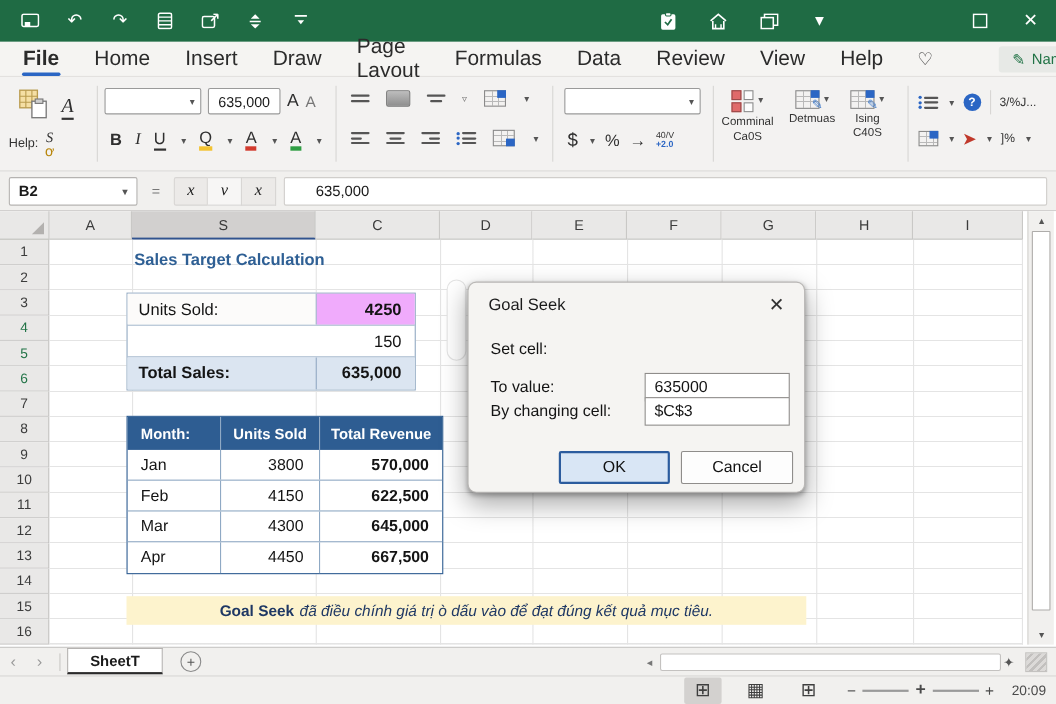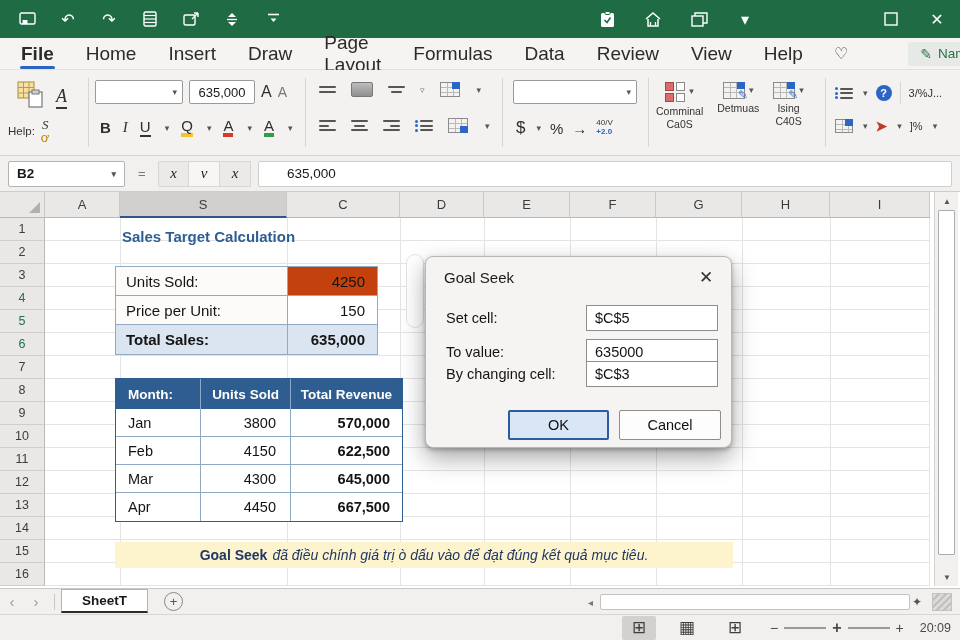--- a/index.html
+++ b/index.html
@@ -99,21 +99,21 @@
   .vs-btn{position:absolute;left:3px;width:18px;height:16px;color:#555;font-size:8px;display:flex;align-items:center;justify-content:center}
   .vs-thumb{position:absolute;left:3px;top:18px;width:17px;height:345px;background:#fff;border:1px solid #aeacaa;border-radius:1px}
 
   
   .sheet-title{position:absolute;left:122px;top:36px;font-size:15px;font-weight:bold;color:#2e5f94}
   .calc-table{position:absolute;left:115px;top:74px;width:263px;border:1.5px solid #92a9c2;background:#fff}
   .calc-row{display:flex;height:29px;border-bottom:1px solid #92a9c2}
   .calc-row:last-child{border-bottom:none}
   .calc-label{width:172px;display:flex;align-items:center;padding-left:10px;font-size:15px;color:#141414;border-right:1px solid #92a9c2;background:#fcfbfa}
   .calc-value{flex:1;display:flex;align-items:center;justify-content:flex-end;padding-right:12px;font-size:15px;color:#141414}
-  .calc-row.r0 .calc-value{background:#c2410c;font-weight:normal}
+  .calc-row.r0 .calc-value{background:#f0abfc;font-weight:bold}
   .calc-row.r2{background:#dbe5f1}
   .calc-row.r2 .calc-label{background:#dbe5f1;font-weight:bold}
   .calc-row.r2 .calc-value{font-weight:bold}
   .month-table{position:absolute;left:115px;top:186px;width:288px;border:1.5px solid #2e5d92;background:#fff}
   .mt-head{display:flex;height:30px;background:#2e5d92;color:#fff;font-weight:bold;font-size:13.5px}
   .mt-head span{display:flex;align-items:center}
   .mt-row{display:flex;height:28px;border-bottom:1px solid #8fa9c4;font-size:14.5px;color:#141414}
   .mt-row:last-child{border-bottom:none}
   .mc0{width:85px;padding-left:12px;border-right:1px solid #8fa9c4;display:flex;align-items:center}
   .mc1{width:90px;padding-right:14px;border-right:1px solid #8fa9c4;display:flex;align-items:center;justify-content:flex-end}
@@ -500,21 +500,20 @@
     <div class="gridbody"></div>
 
     <div class="sheet-title">Sales Target Calculation</div>
 
     <div class="calc-table">
       <div class="calc-row r0">
         <span class="calc-label">Units Sold:</span>
         <span class="calc-value">4250</span>
       </div>
       <div class="calc-row r1">
-        <span class="calc-label">Price per Unit:</span>
         <span class="calc-value">150</span>
       </div>
       <div class="calc-row r2">
         <span class="calc-label">Total Sales:</span>
         <span class="calc-value">635,000</span>
       </div>
     </div>
 
     <div class="month-table">
       <div class="mt-head">
@@ -549,21 +548,20 @@
       <i>đã điều chính giá trị ò dấu vào để đạt đúng kết quả mục tiêu.</i>
     </div>
 
     <div class="artifact"></div>
 
     <div class="dialog">
       <div class="dlg-title">Goal Seek</div>
       <div class="dlg-close">✕</div>
       <div class="dlg-row" style="top:48px">
         <span class="lbl">Set cell:</span>
-        <input type="text" readonly="" value="$C$5" style="">
       </div>
       <div class="dlg-row" style="top:82px">
         <span class="lbl">To value:</span>
         <input type="text" readonly="" value="635000" style="">
       </div>
       <div class="dlg-row" style="top:104px">
         <span class="lbl">By changing cell:</span>
         <input type="text" readonly="" value="$C$3" style="">
       </div>
       <div class="dlg-btns">

